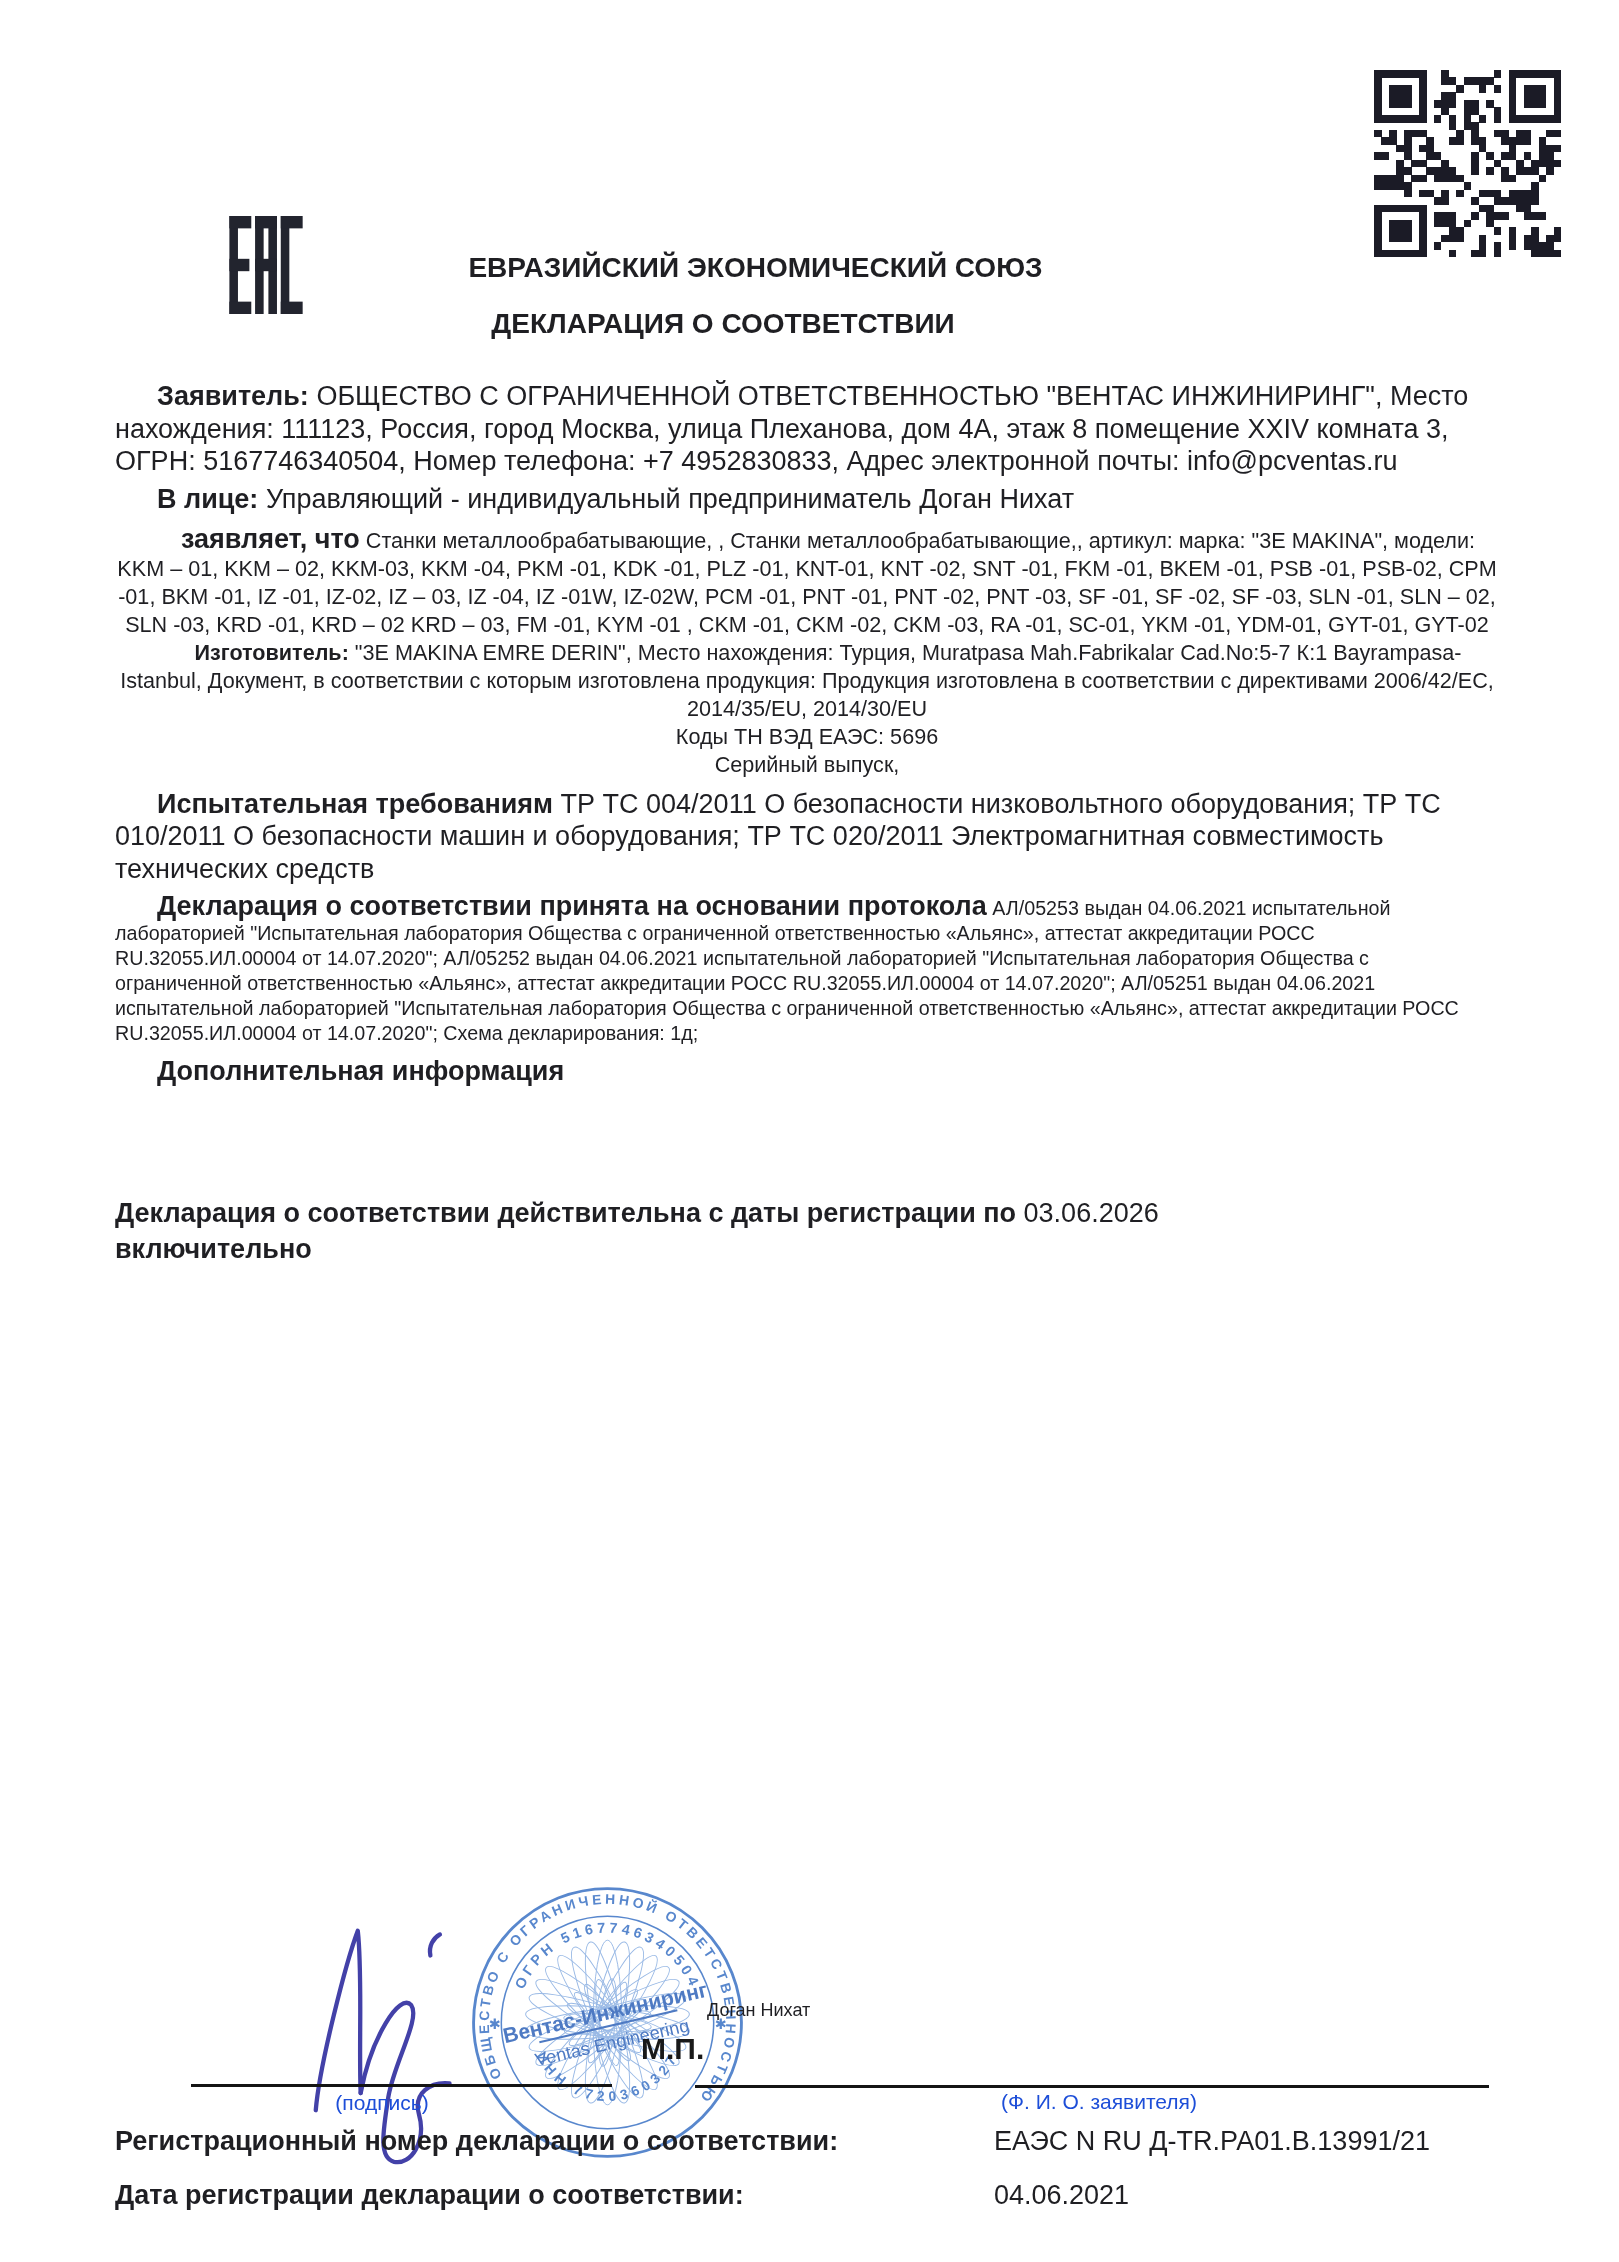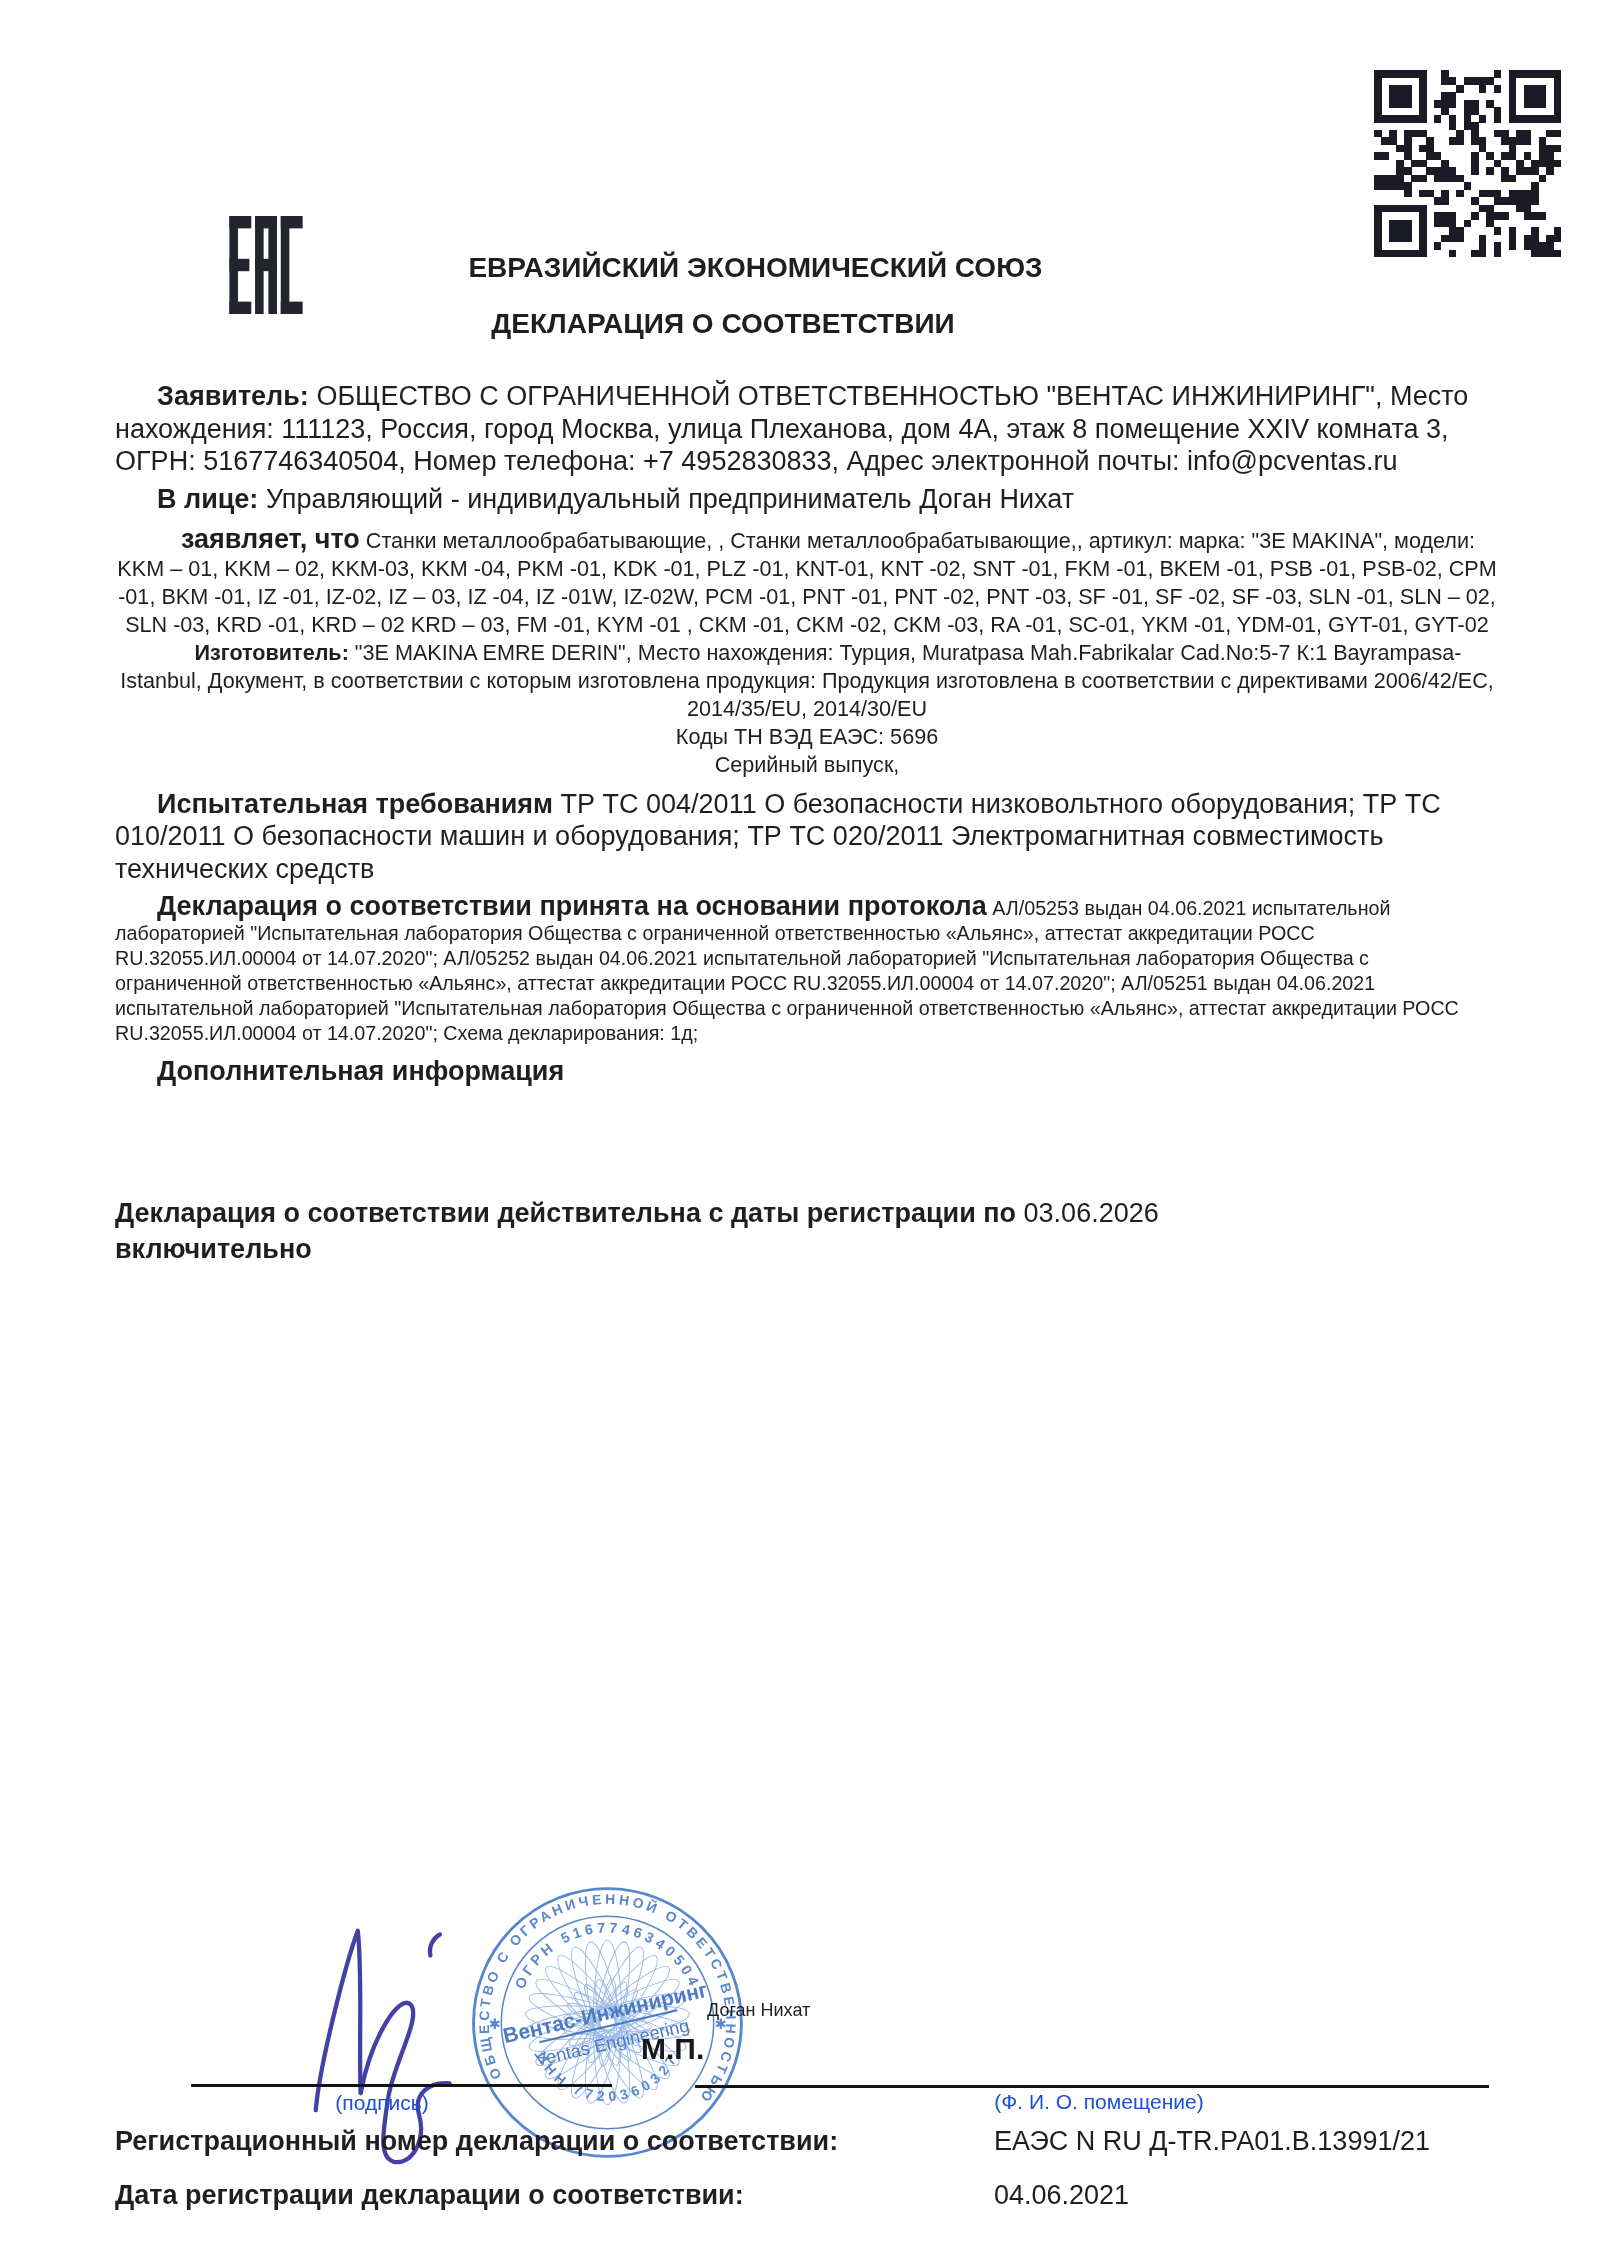--- a/index.html
+++ b/index.html
@@ -478,21 +478,21 @@
     <span>Декларация о соответствии действительна с даты регистрации по</span>
     <span class="date">03.06.2026</span><br>
     <span>включительно</span>
   </div>
 
   <div class="mp">М.П.</div>
   <div class="signer-name">Доган Нихат</div>
   <div class="rule rule-left"></div>
   <div class="rule rule-right"></div>
   <div class="cap cap-sign">(подпись)</div>
-  <div class="cap cap-fio">(Ф. И. О. помещение)</div>
+  <div class="cap cap-fio">(Ф. И. О. заявителя)</div>
 
   <div class="reg-label row1">Регистрационный номер декларации о соответствии:</div>
   <div class="reg-value row1">ЕАЭС N RU Д-TR.РА01.В.13991/21</div>
   <div class="reg-label row2">Дата регистрации декларации о соответствии:</div>
   <div class="reg-value row2">04.06.2021</div>
 
 </div>
 
 
 </body></html>

